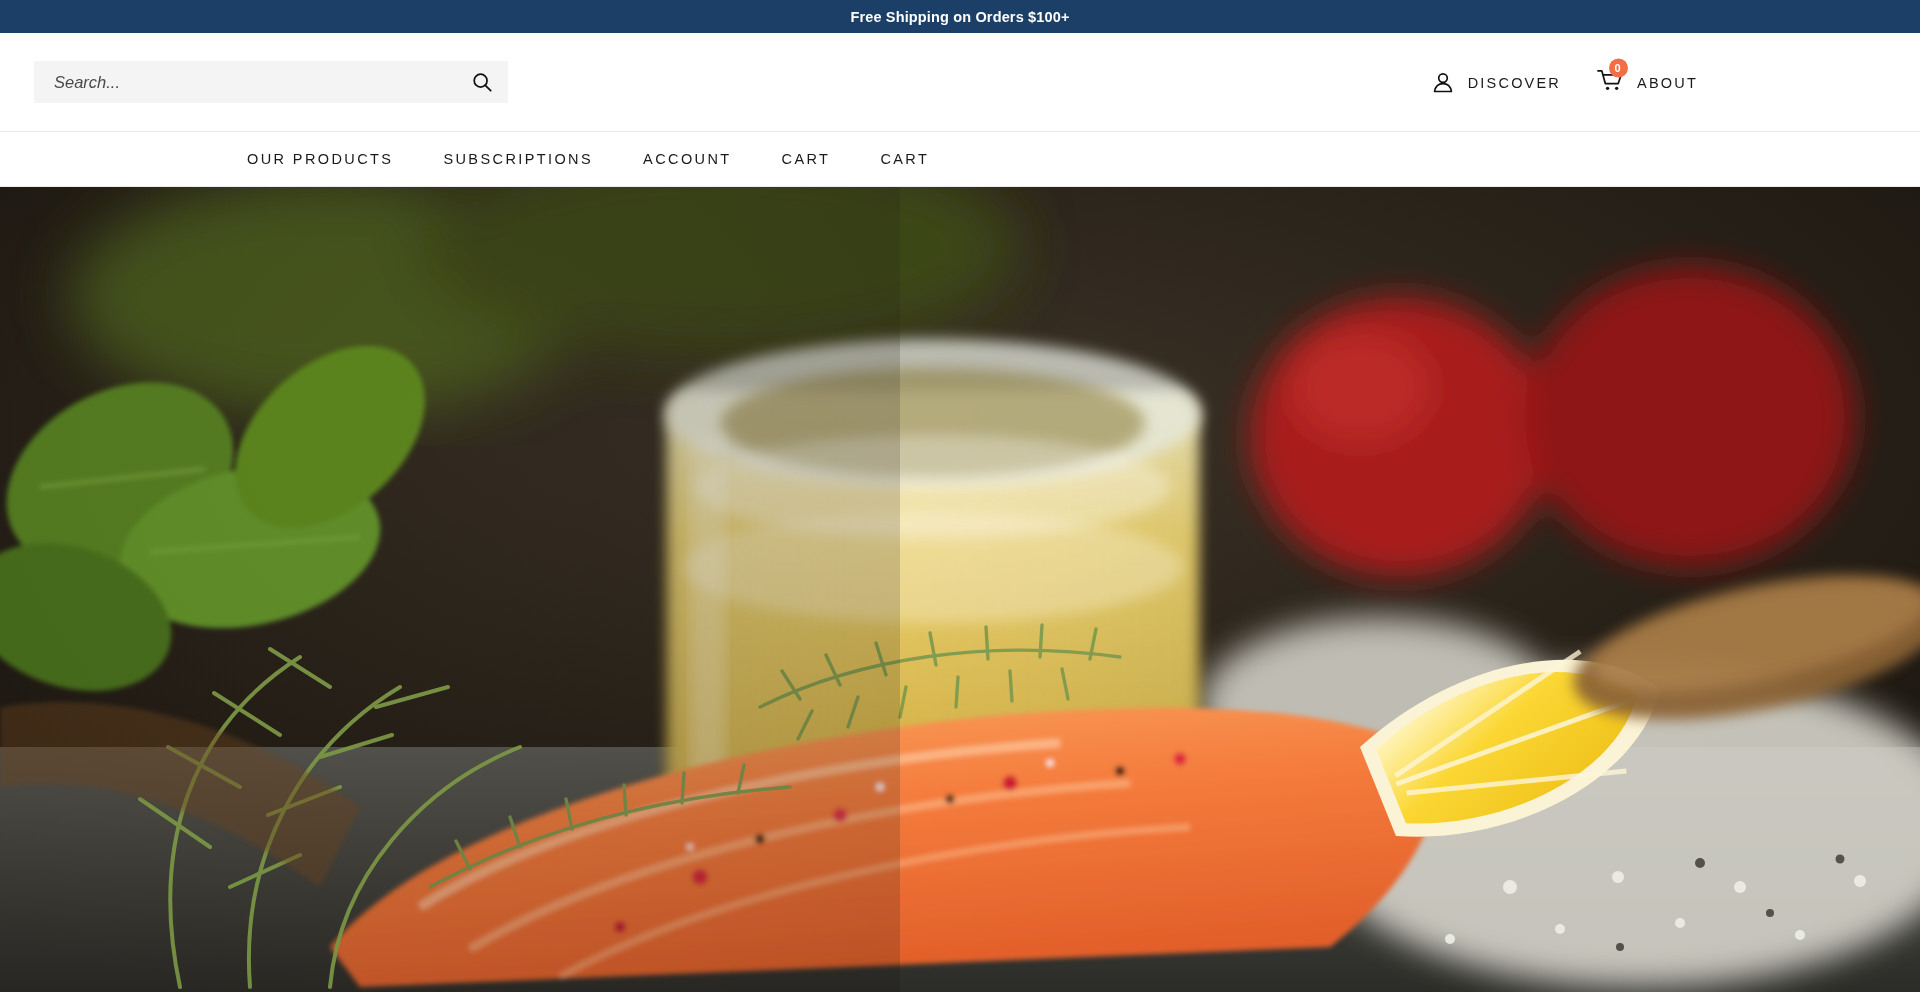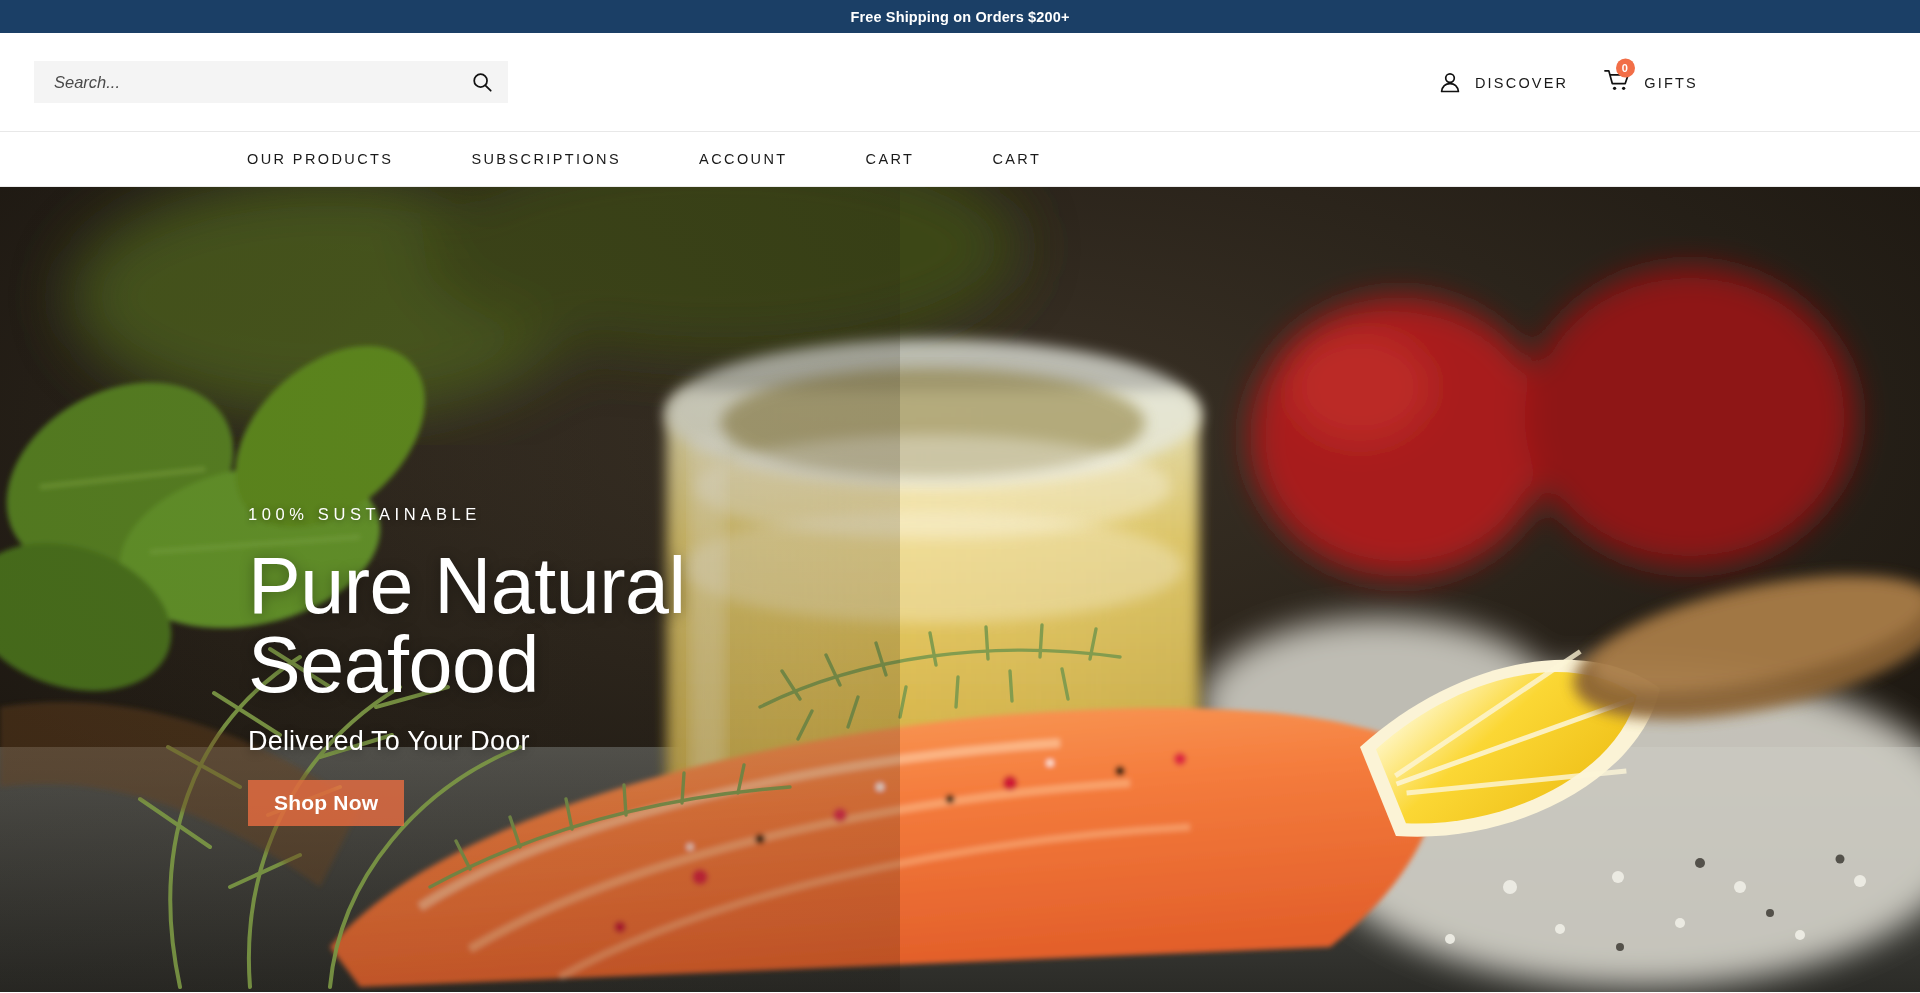--- a/index.html
+++ b/index.html
@@ -119,21 +119,21 @@
     line-height: 1;
   }
 
   
   .nav {
     height: 55px;
     background: #ffffff;
     display: flex;
     align-items: center;
     padding-left: 247px;
-    gap: 78px;
+    gap: 50px;
     border-bottom: 1px solid #ececec;
   }
   .nav a {
     text-decoration: none;
     color: #1a1a1a;
     font-size: 14.5px;
     letter-spacing: 2.4px;
     cursor: pointer;
     white-space: nowrap;
   }
@@ -188,21 +188,21 @@
     font-weight: bold;
     padding: 11px 26px;
     cursor: pointer;
     letter-spacing: 0.2px;
   }
 </style>
 </head>
 <body>
 
 <div class="announcement">
-  <span>Free Shipping on Orders $200+</span>
+  <span>Free Shipping on Orders $100+</span>
 </div>
 
 <header class="header">
 
 
   <div class="search-wrap">
     <input class="search-input" type="text" placeholder="Search..." style="">
     <button class="search-btn">
       <svg width="22" height="22" viewBox="0 0 24 24">
         <circle cx="10.5" cy="10.5" r="7" fill="none" stroke="#111" stroke-width="1.9"></circle>
@@ -223,21 +223,21 @@
 
     <a class="hdr-link" href="#">
       <span class="cart-icon-wrap">
         <svg width="27" height="24" viewBox="0 0 28 24">
           <path d="M1 2 H5 L8.6 15.2 H22 L25 6.2 H7" fill="none" stroke="#111" stroke-width="1.8" stroke-linecap="round" stroke-linejoin="round"></path>
           <circle cx="11" cy="20.1" r="1.7" fill="#111"></circle>
           <circle cx="20.4" cy="20.1" r="1.7" fill="#111"></circle>
         </svg>
         <span class="cart-badge">0</span>
       </span>
-      <span>GIFTS</span>
+      <span>ABOUT</span>
     </a>
 
   </div>
 </header>
 
 <nav class="nav">
   <a href="#">OUR PRODUCTS</a>
   <a href="#">SUBSCRIPTIONS</a>
   <a href="#">ACCOUNT</a>
   <a href="#">CART</a>
@@ -402,23 +402,14 @@
 
       <g filter="url(#blurS)" opacity=".95">
         <ellipse cx="1760" cy="460" rx="190" ry="62" fill="#8B6336" transform="rotate(-12 1760 460)"></ellipse>
         <ellipse cx="1760" cy="448" rx="170" ry="44" fill="#A87C46" transform="rotate(-12 1760 448)"></ellipse>
       </g>
 
       <rect x="0" y="0" width="900" height="805" fill="url(#gDark)" opacity=".18"></rect>
     </svg>
   </div>
 
-  <div class="hero-content">
-    <div class="eyebrow">100% SUSTAINABLE</div>
-    <h1 class="hero-title">
-      <span>Pure Natural</span>
-      <span class="l2">Seafood</span>
-    </h1>
-    <div class="hero-sub">Delivered To Your Door</div>
-    <button class="shop-btn">Shop Now</button>
-  </div>
 
 </section>
 
 </body></html>

